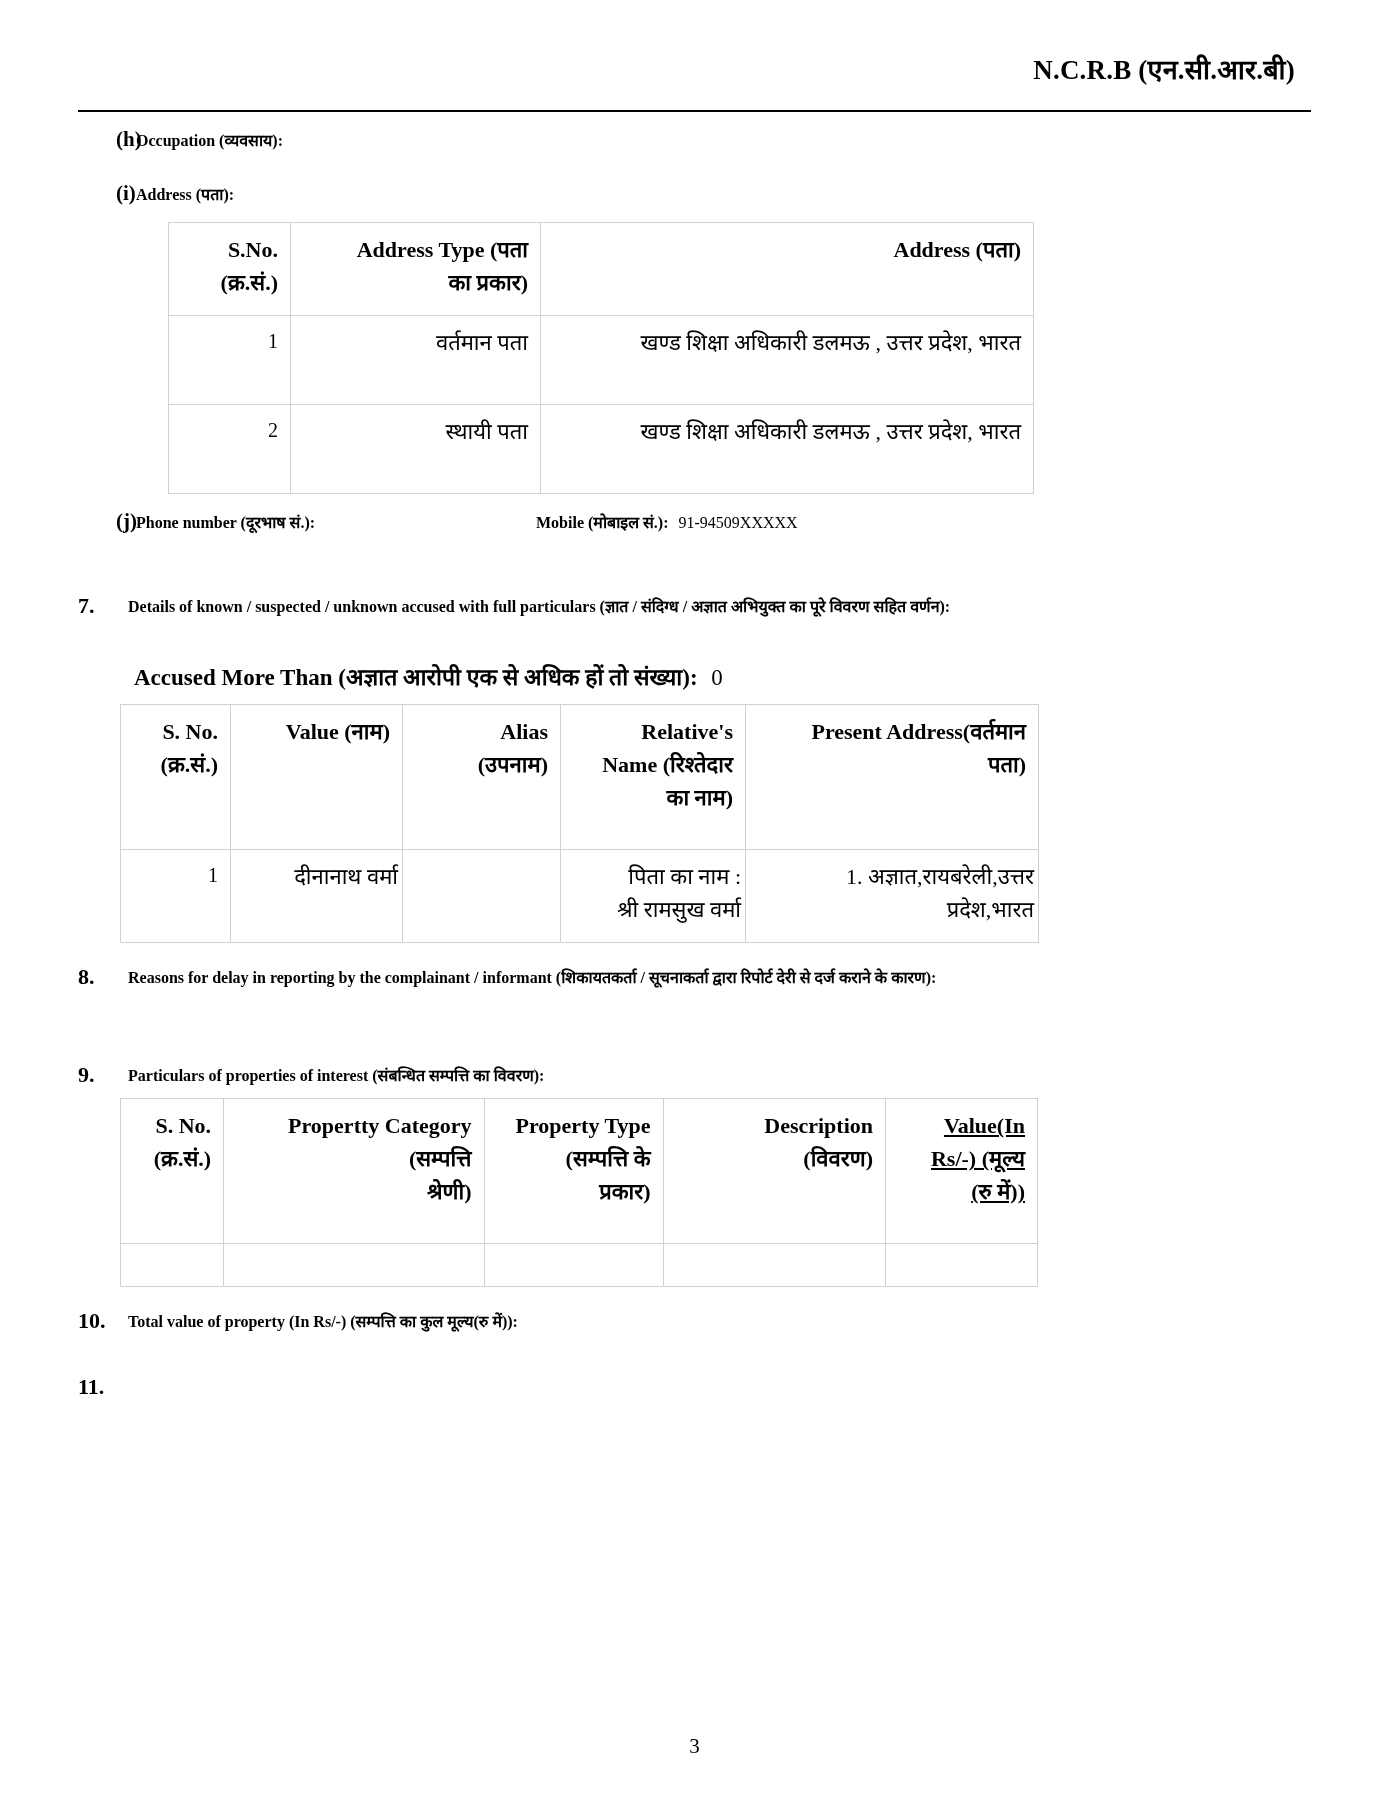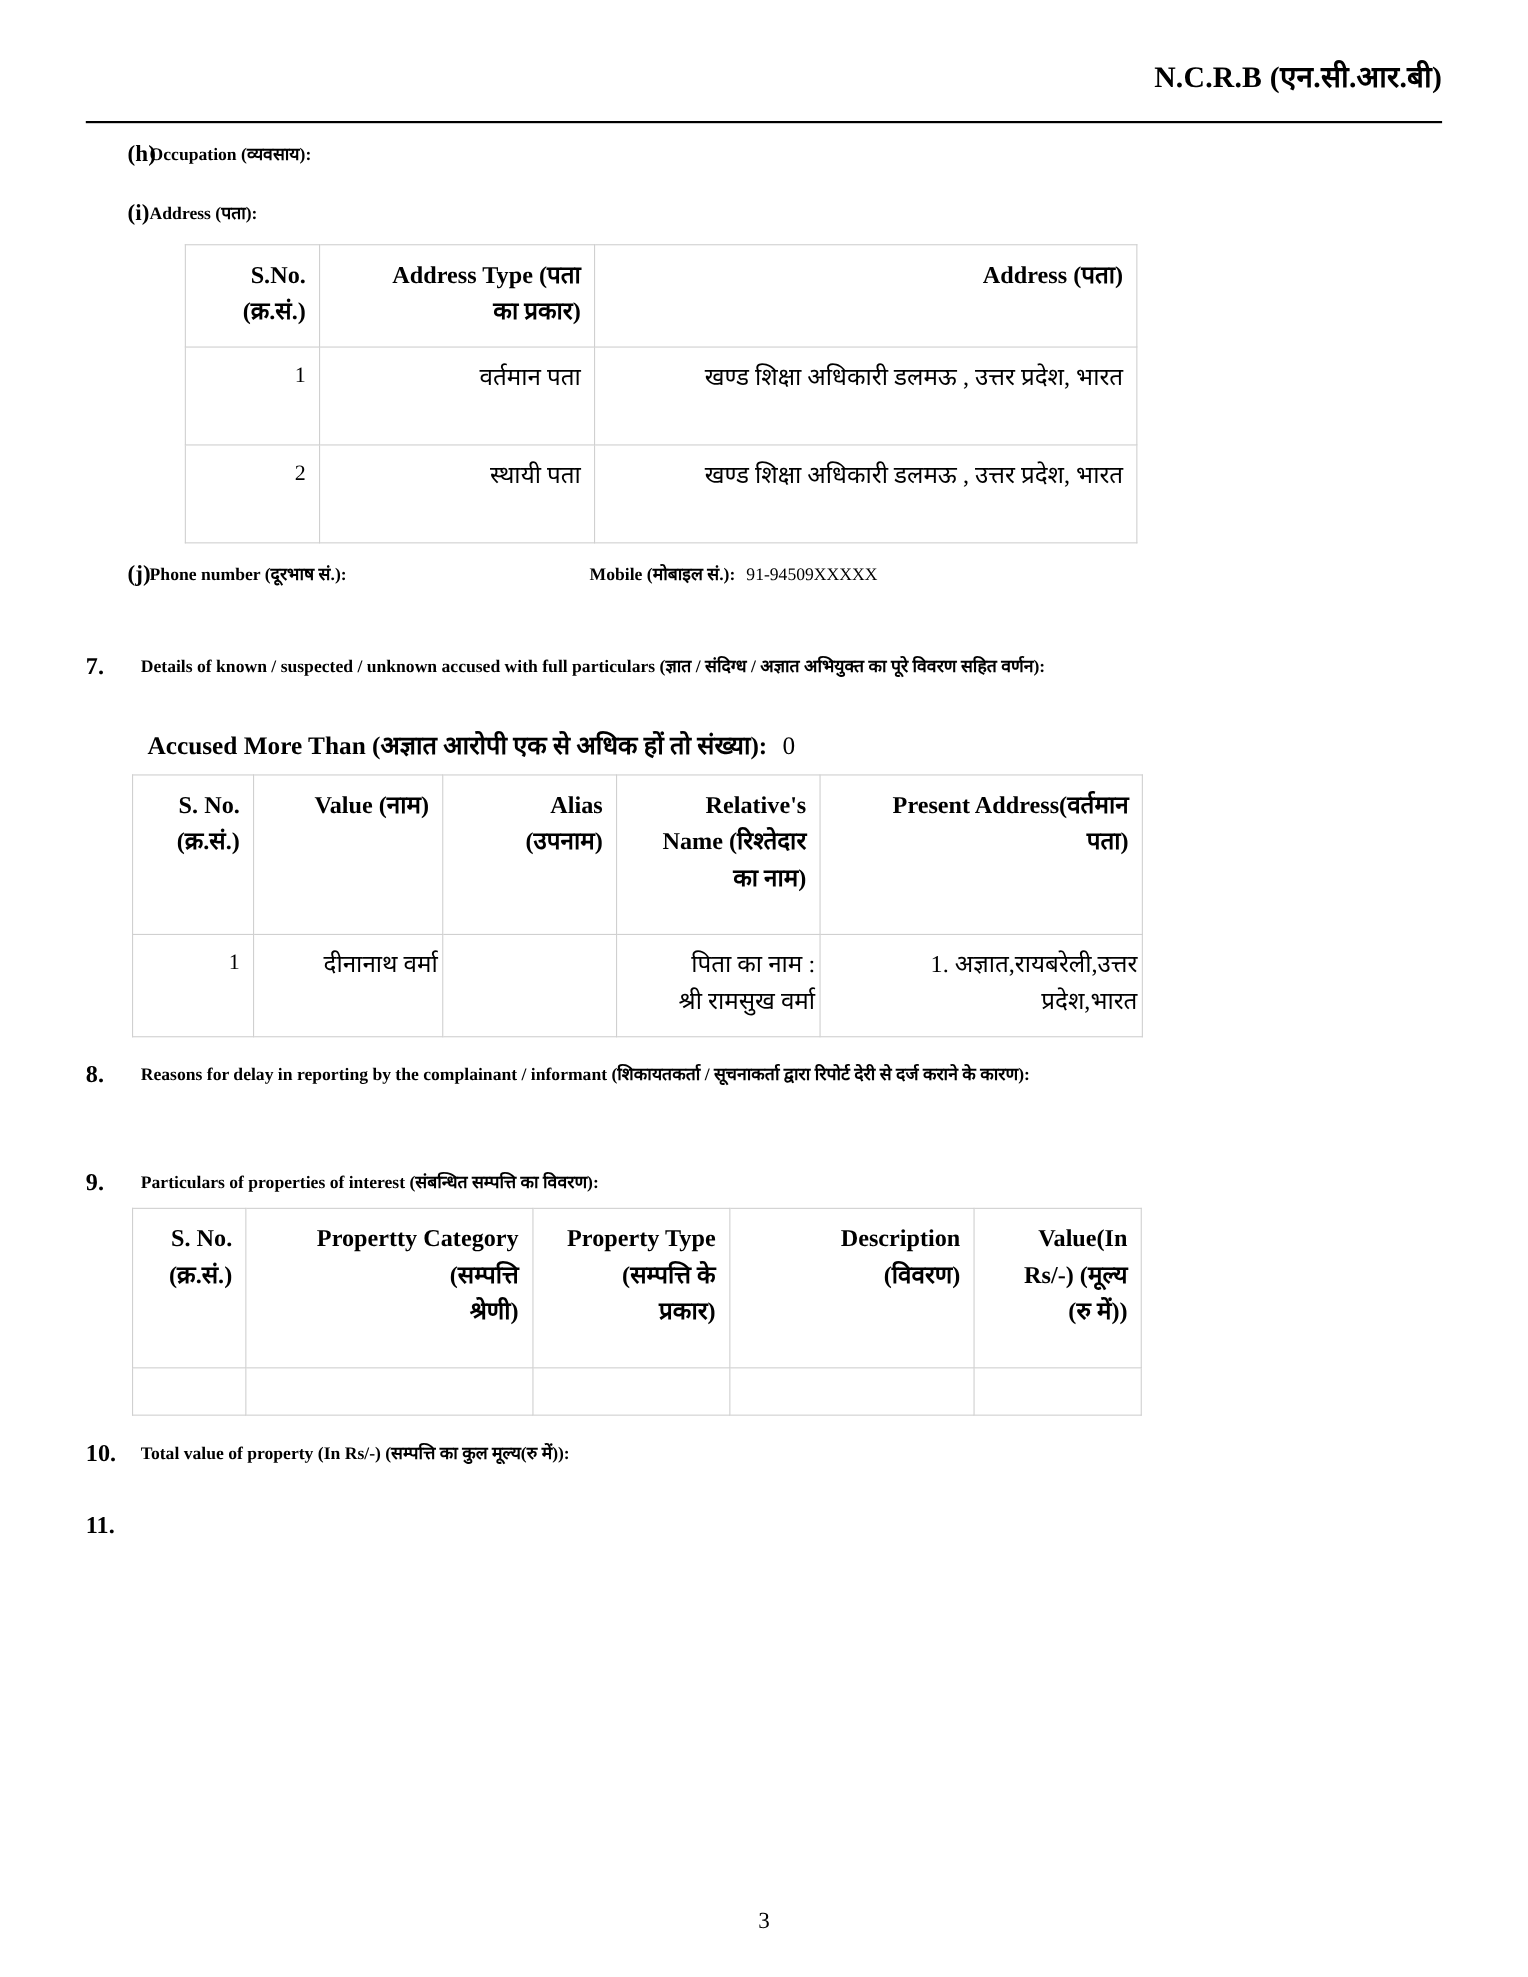--- a/index.html
+++ b/index.html
@@ -19,21 +19,21 @@
     background: #ffffff;
     box-sizing: border-box;
     overflow: hidden;
   }
 
   
   .doc-header {
     position: absolute;
     top: 50px;
     left: 78px;
-    right: 78px;
+    right: 94px;
     text-align: right;
     font-size: 27px;
     font-weight: bold;
     letter-spacing: 0.2px;
   }
   .header-rule {
     position: absolute;
     top: 110px;
     left: 78px;
     right: 78px;
@@ -144,21 +144,21 @@
     margin-left: 42px;
     width: 918px;
   }
   .tbl-property col.p1 { width: 95px; }
   .tbl-property col.p2 { width: 240px; }
   .tbl-property col.p3 { width: 165px; }
   .tbl-property col.p4 { width: 205px; }
   .tbl-property col.p5 { width: 140px; }
   .tbl-property thead th { height: 118px; }
   .tbl-property tbody td { height: 30px; padding: 6px; }
-  .tbl-property th.value-h { text-align: right; }
+  .tbl-property th.value-h { text-align: right; text-decoration: underline; }
 
   .devanagari {
     font-family: "Liberation Serif", "DejaVu Serif", serif;
   }
   .inline-value {
     font-weight: normal;
     font-family: Liberation Serif, serif;
   }
 
   .phone-row {

